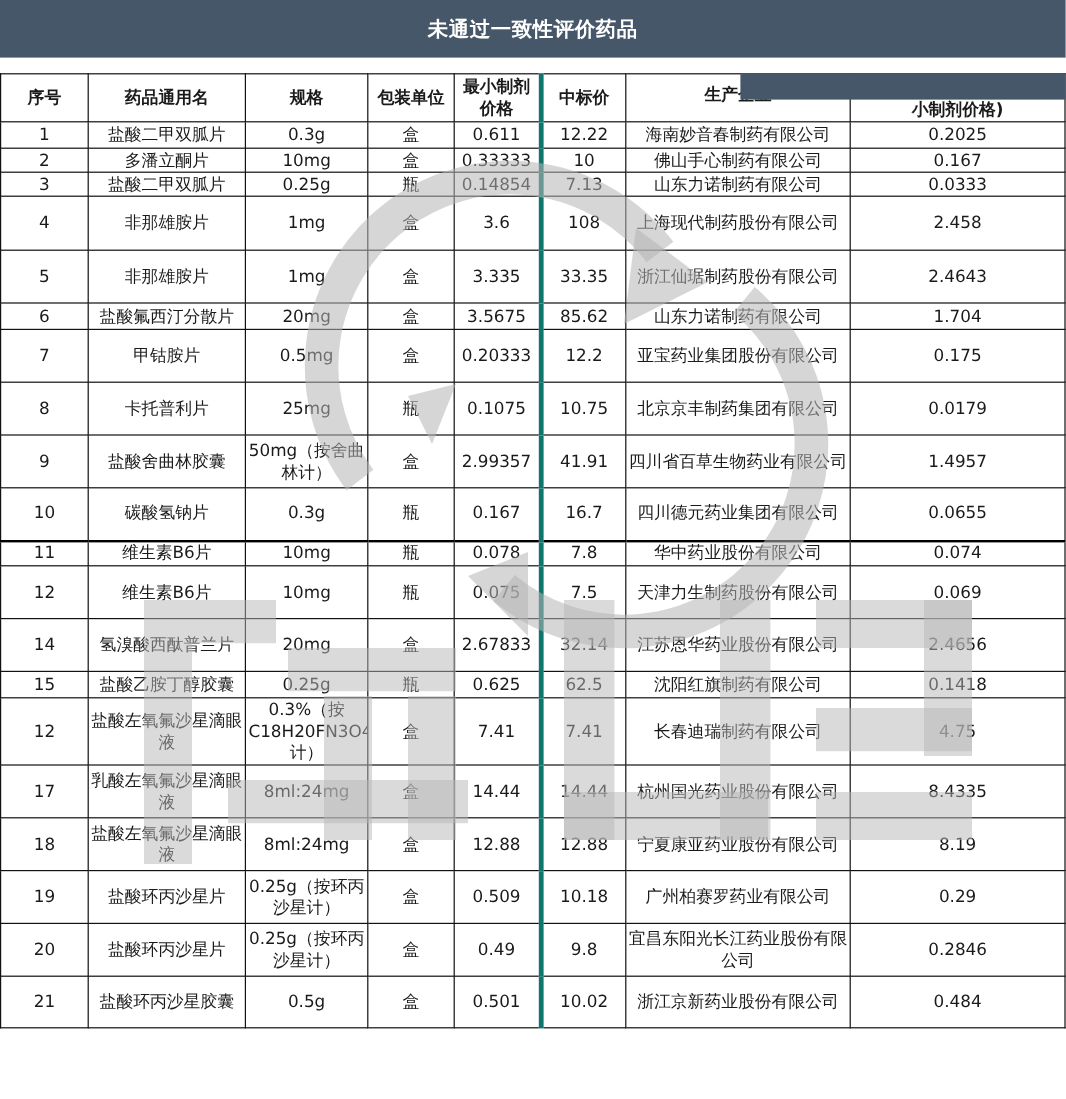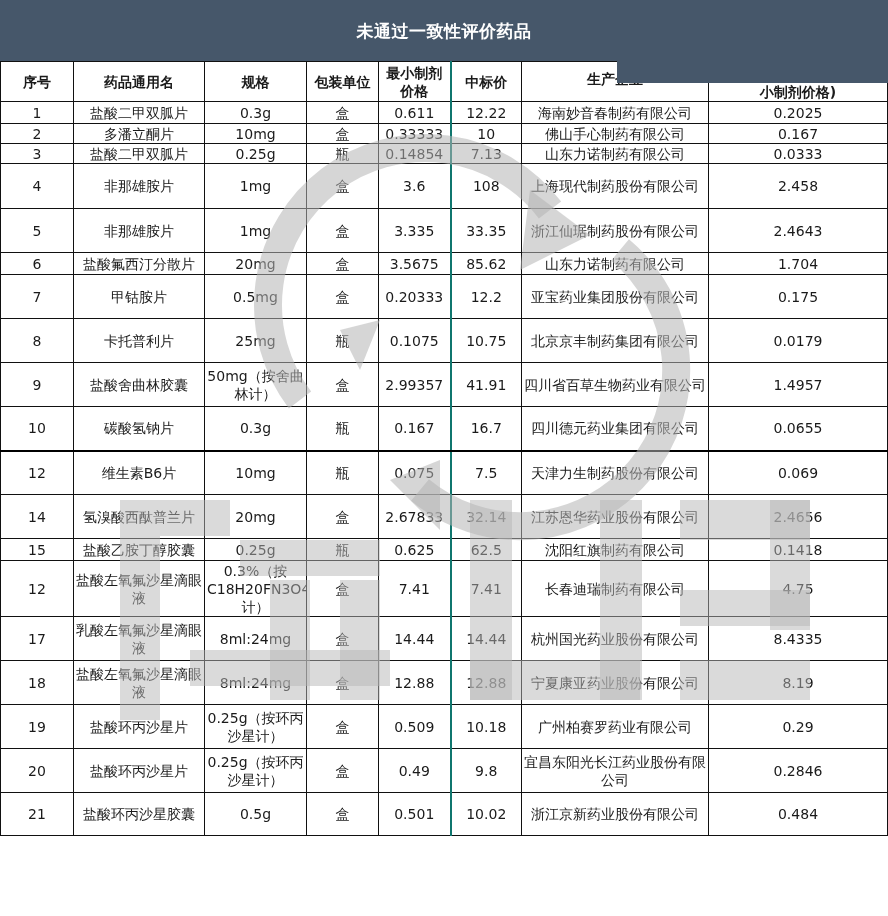--- a/index.html
+++ b/index.html
@@ -1,27 +1,27 @@
 <!DOCTYPE html>
 <html><head>
 <meta charset="utf-8">
 <style>
   html, body { margin: 0; padding: 0; background: #ffffff; }
   body { width: 888px; height: 916px; position: relative; overflow: hidden;
          font-family: "DejaVu Sans", "Liberation Sans", sans-serif; color: #1a1a1a; }
-  .title-bar { position: absolute; left: 0; top: 0; width: 888px; height: 62px;
+  .title-bar { position: absolute; left: 0; top: 0; width: 888px; height: 48px;
                background: #46576a; color: #ffffff; font-size: 17px; font-weight: bold;
                display: flex; align-items: center; justify-content: center; letter-spacing: 0.5px; }
   .overlay-block { position: absolute; left: 730px; top: 61px; width: 158px; height: 22px; background: #46576a; z-index: 3; }
   .overlay-block2 { position: absolute; left: 617px; top: 61px; width: 113px; height: 22px; background: #46576a; z-index: 3; }
   table { position: absolute; left: 0; top: 61px; border-collapse: collapse; table-layout: fixed; width: 887px; z-index: 1; }
   td, th { border: 1px solid #111; text-align: center; vertical-align: middle; padding: 0 2px;
            font-size: 14px; line-height: 18px; overflow: hidden; }
   th { font-weight: bold; font-size: 14px; line-height: 18px; height: 39px; }
-  td.thick-right, th.thick-right { border-right: 2px solid #0f766e; }
+  td.thick-right, th.thick-right { border-right: 4px solid #0f766e; }
   tr.thick-bottom td { border-bottom: 2px solid #000; }
   .watermark { position: absolute; left: 0; top: 0; width: 888px; height: 916px; z-index: 2; pointer-events: none; }
 </style>
 </head>
 <body>
 
 <div class="title-bar">未通过一致性评价药品</div>
 <div class="overlay-block2"></div>
 <div class="overlay-block"></div>
 
@@ -142,20 +142,30 @@
       <tr class="thick-bottom" style="height: 44px;">
         <td>10</td>
         <td>碳酸氢钠片</td>
         <td>0.3g</td>
         <td>瓶</td>
         <td class="thick-right">0.167</td>
         <td>16.7</td>
         <td>四川德元药业集团有限公司</td>
         <td>0.0655</td>
       </tr>
+      <tr style="height: 21px;">
+        <td>11</td>
+        <td>维生素B6片</td>
+        <td>10mg</td>
+        <td>瓶</td>
+        <td class="thick-right">0.078</td>
+        <td>7.8</td>
+        <td>华中药业股份有限公司</td>
+        <td>0.074</td>
+      </tr>
       <tr style="height: 44px;">
         <td>12</td>
         <td>维生素B6片</td>
         <td>10mg</td>
         <td>瓶</td>
         <td class="thick-right">0.075</td>
         <td>7.5</td>
         <td>天津力生制药股份有限公司</td>
         <td>0.069</td>
       </tr>

